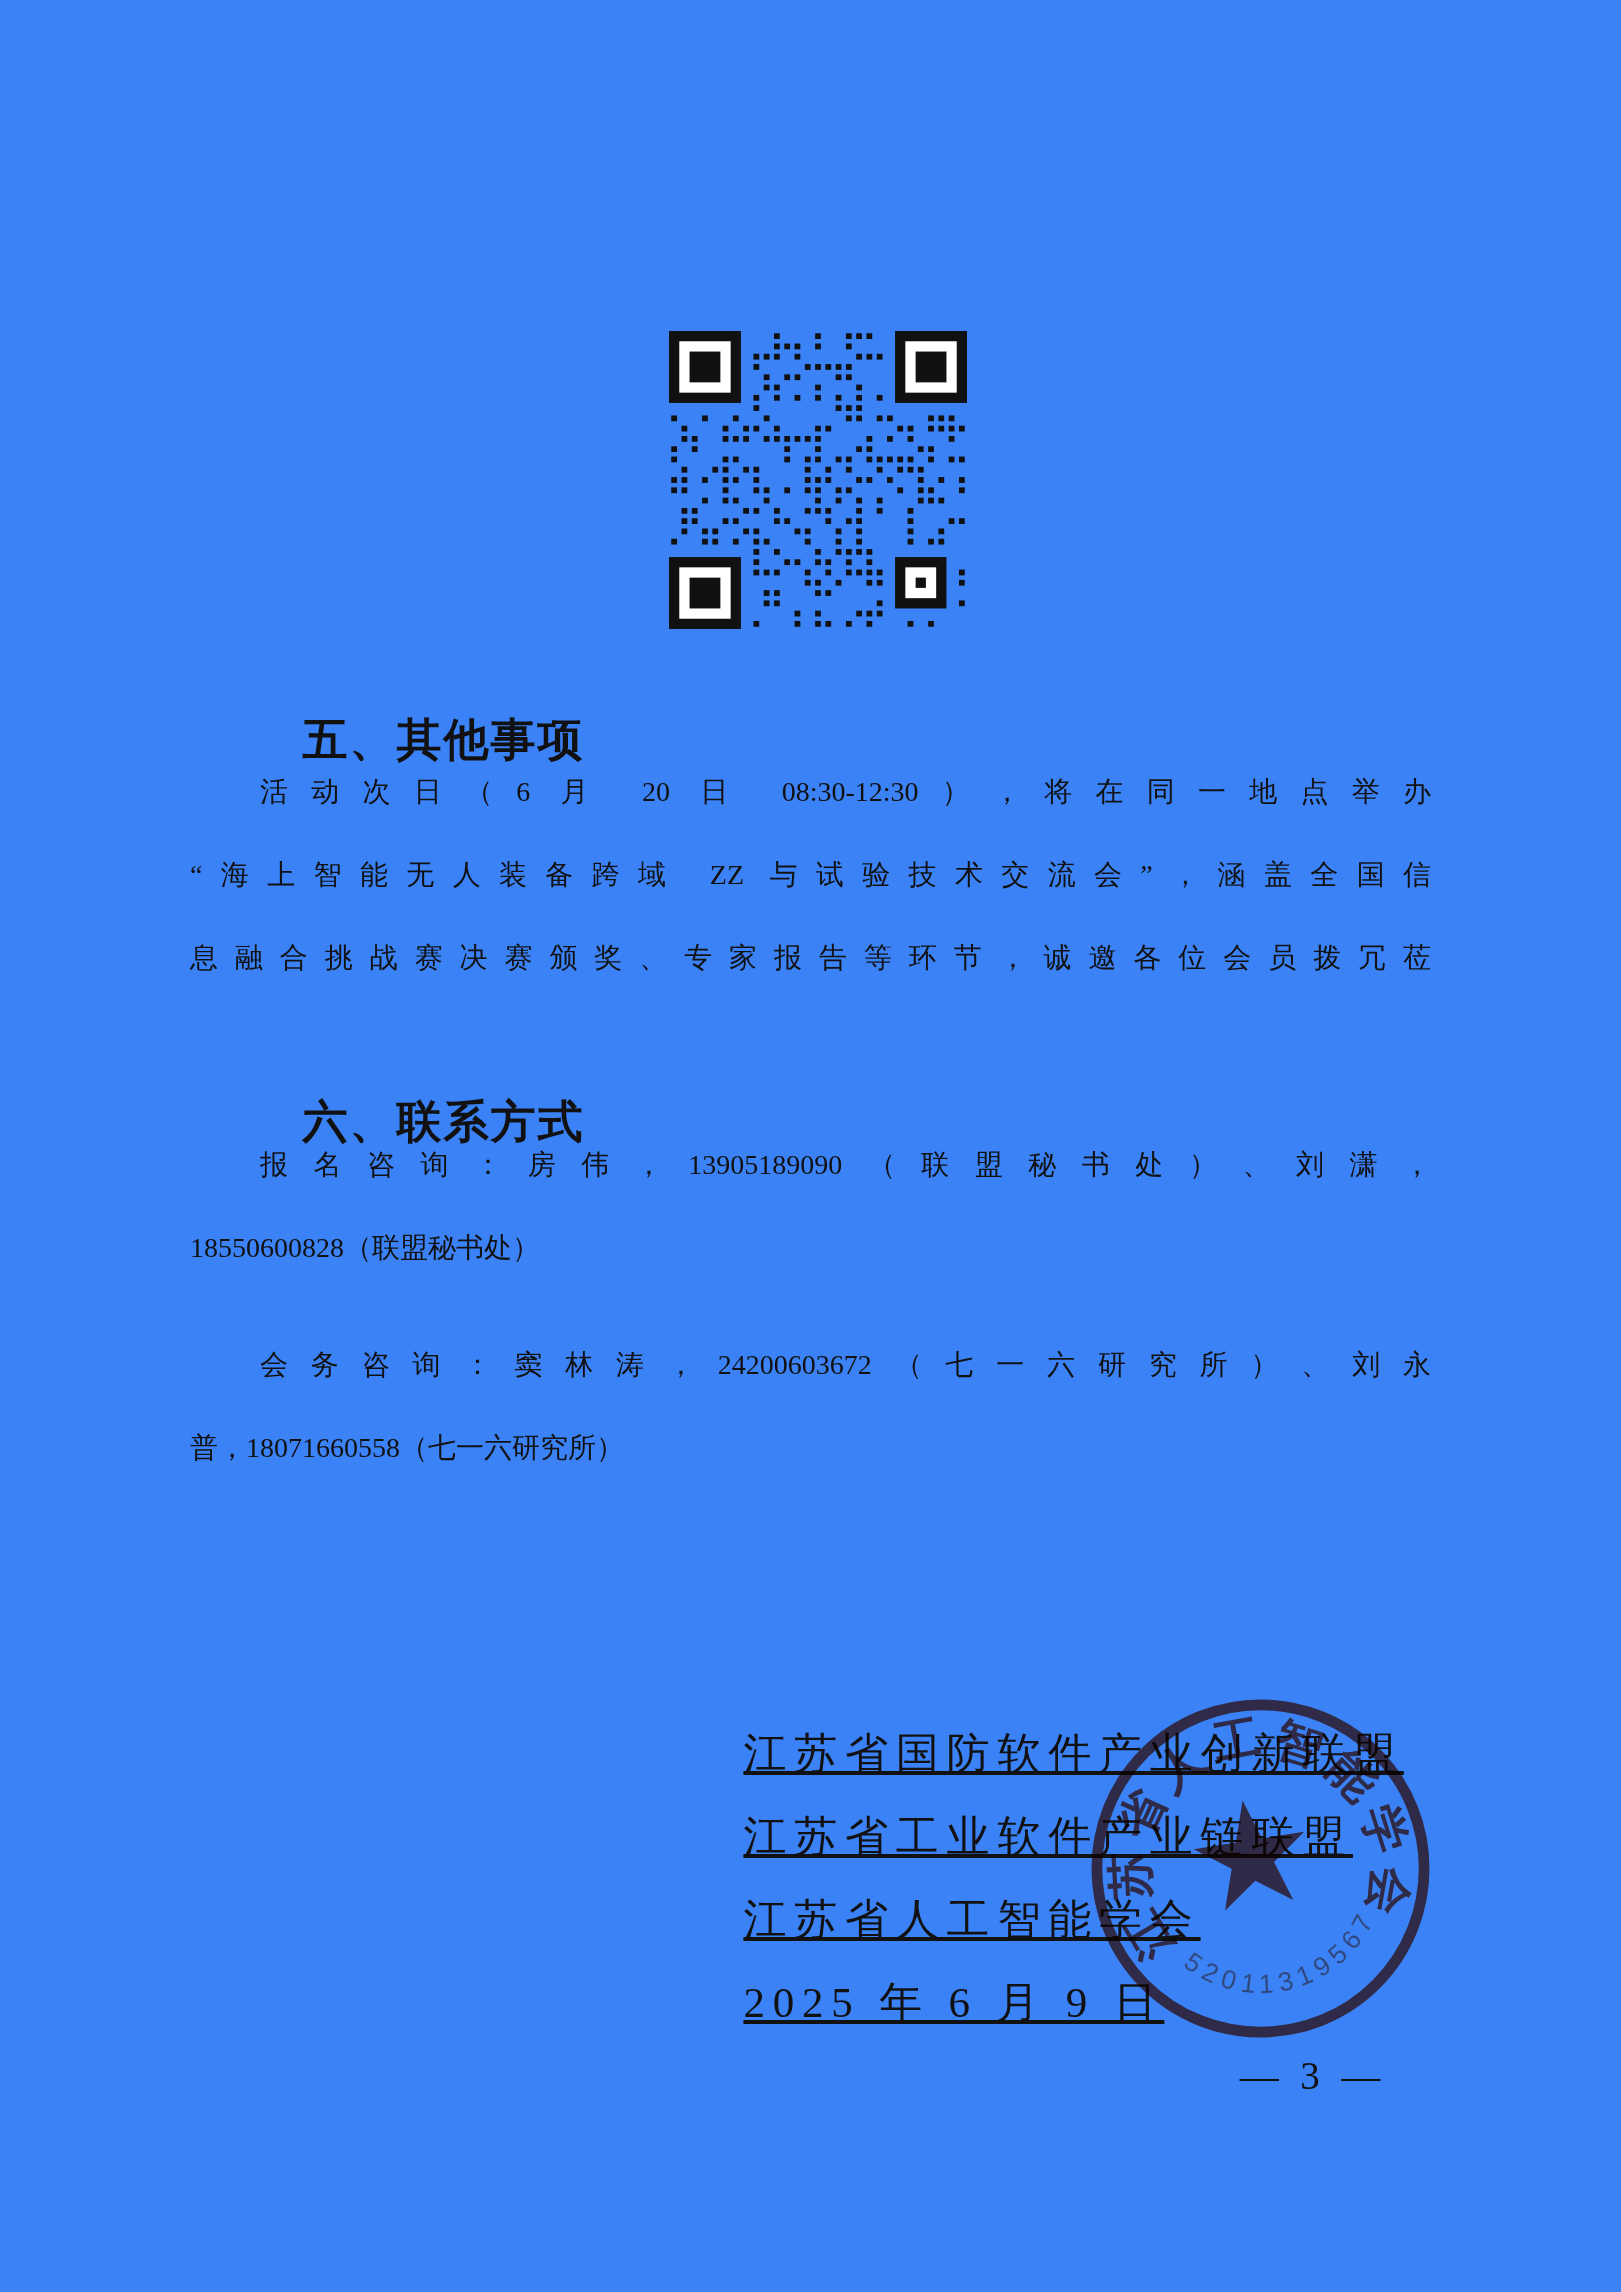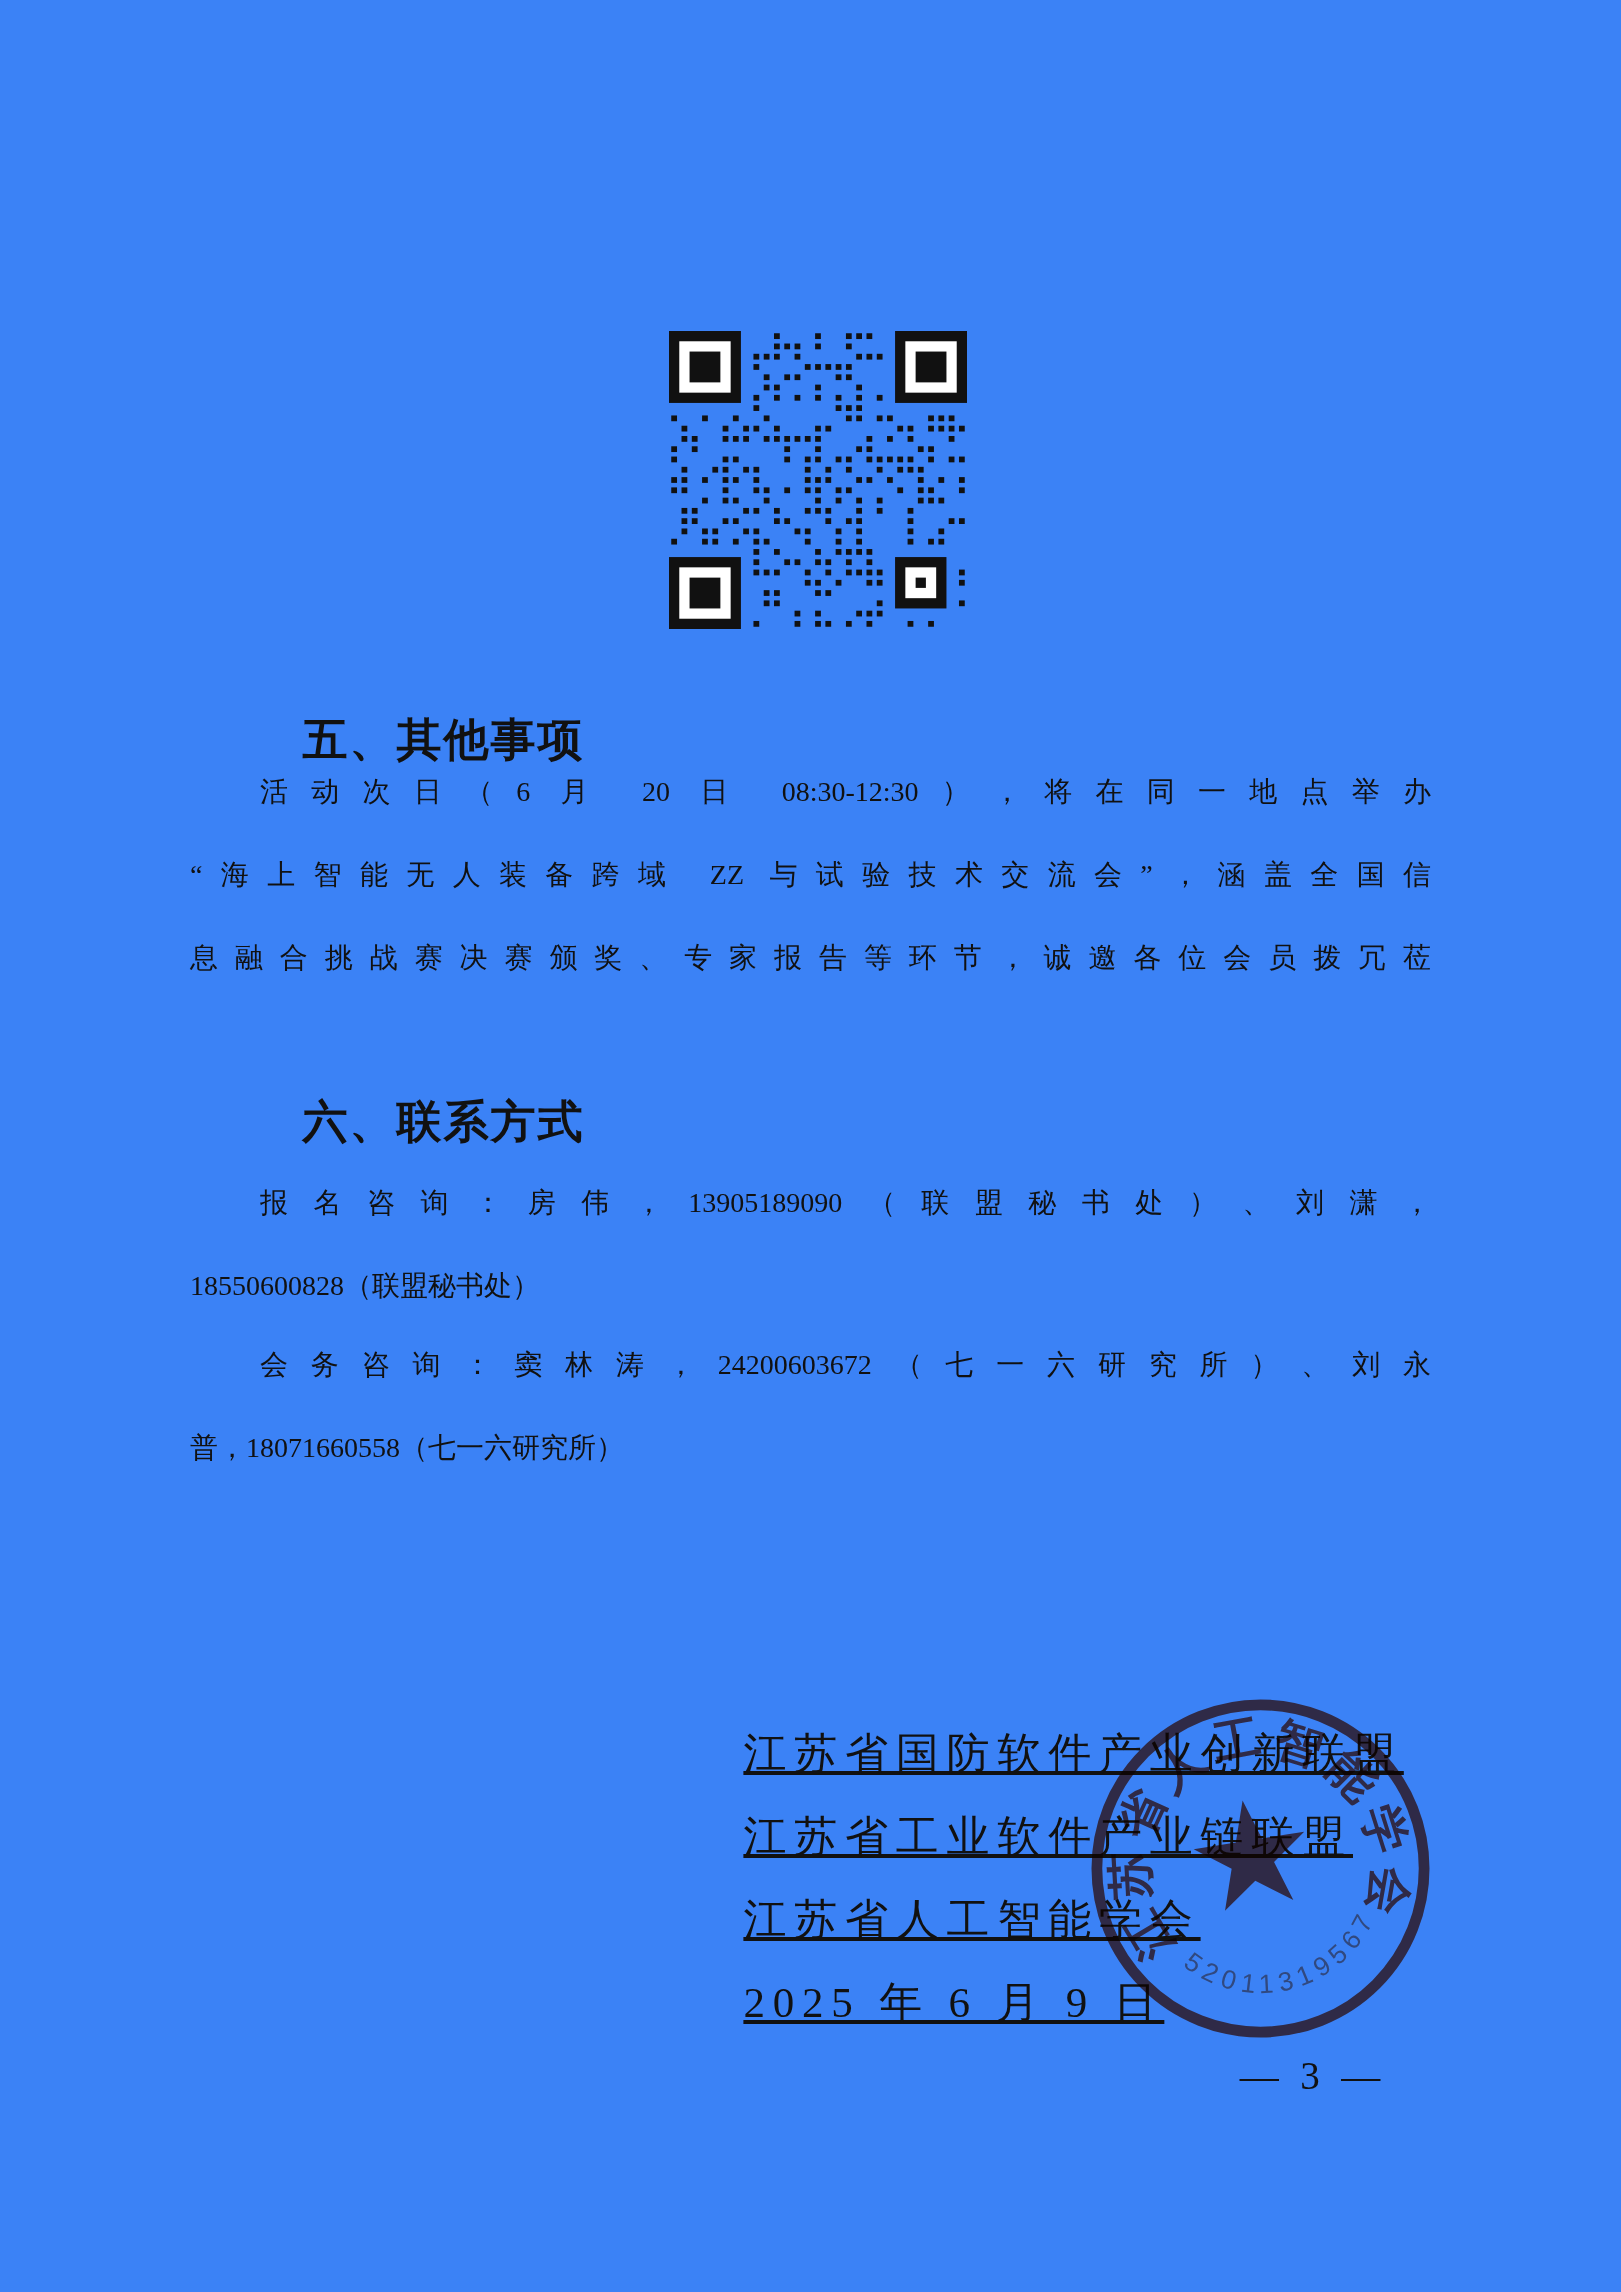--- a/index.html
+++ b/index.html
@@ -14,21 +14,21 @@
     position:absolute;left:190px;width:1241px;
     font-family:"Liberation Sans","DejaVu Sans",sans-serif;
     font-weight:bold;font-size:45px;line-height:63px;
     text-indent:2.5em;letter-spacing:2px;
   }
   #sec5-h{top:708px;}
   #sec6-h{top:1090px;}
   
   .para{position:absolute;left:190px;width:1241px;font-size:28px;line-height:83px;}
   #para-event{top:750px;}
-  #para-signup{top:1161px;}
+  #para-signup{top:1123px;}
   #para-conf{top:1323px;}
   .line{text-align:justify;text-align-last:auto;white-space:nowrap;}
   .line.full{white-space:normal;text-align-last:justify;}
   .line.indent{text-indent:2.5em;}
   
   #signature{
     position:absolute;right:225px;top:1712px;
     font-size:43px;line-height:83px;text-align:left;text-decoration:underline;
   }
   #signature .sig-line{letter-spacing:7.8px;margin-right:-7.8px;}

